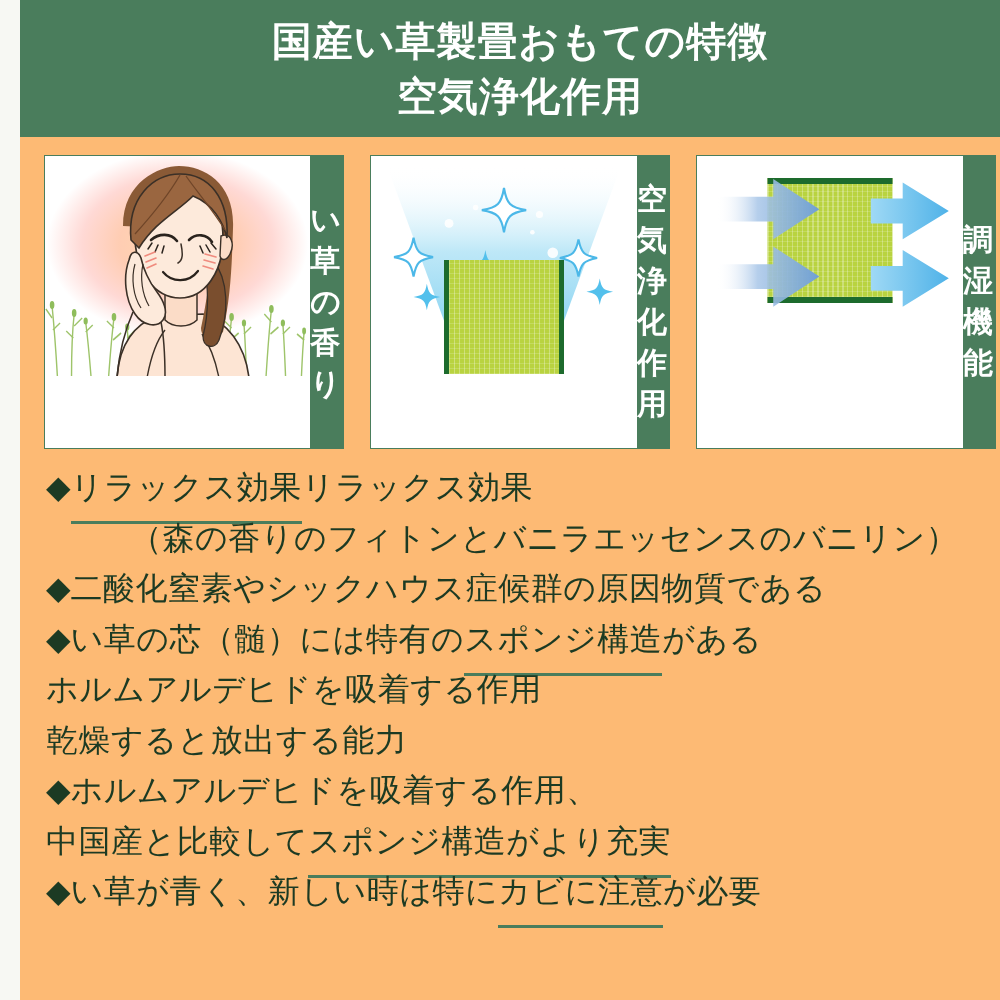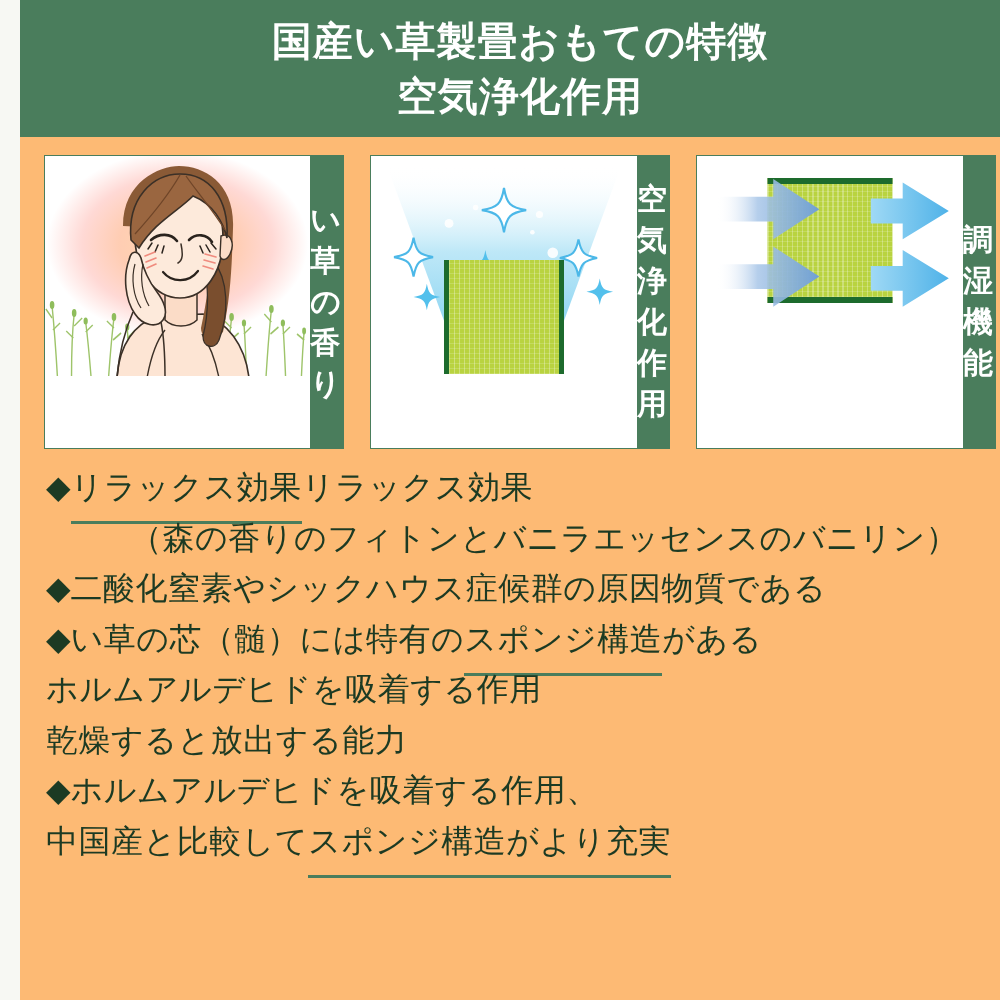--- a/index.html
+++ b/index.html
@@ -333,15 +333,16 @@
 
   <div class="bullets" id="bullet-list">
       <div class="line"><span class="dia">◆</span><span class="u">リラックス効果</span><span>リラックス効果</span></div>
       <div class="line indent"><span>（森の香りのフィトンとバニラエッセンスのバニリン）</span></div>
       <div class="line"><span class="dia">◆</span><span>二酸化窒素やシックハウス症候群の原因物質である</span></div>
       <div class="line"><span class="dia">◆</span><span>い草の芯（髄）には特有の</span><span class="u">スポンジ構造</span><span>がある</span></div>
       <div class="line rightish"><span>ホルムアルデヒドを吸着する作用</span></div>
       <div class="line rightish"><span>乾燥すると放出する能力</span></div>
       <div class="line"><span class="dia">◆</span><span>ホルムアルデヒドを吸着する作用、</span></div>
       <div class="line rightish"><span>中国産と比較して</span><span class="u">スポンジ構造がより充実</span></div>
+      <div class="line"><span class="dia">◆</span><span>い草が青く、新しい時は特に</span><span class="u">カビに注意</span><span>が必要</span></div>
     </div>
 
 </div>
 
 </body></html>

